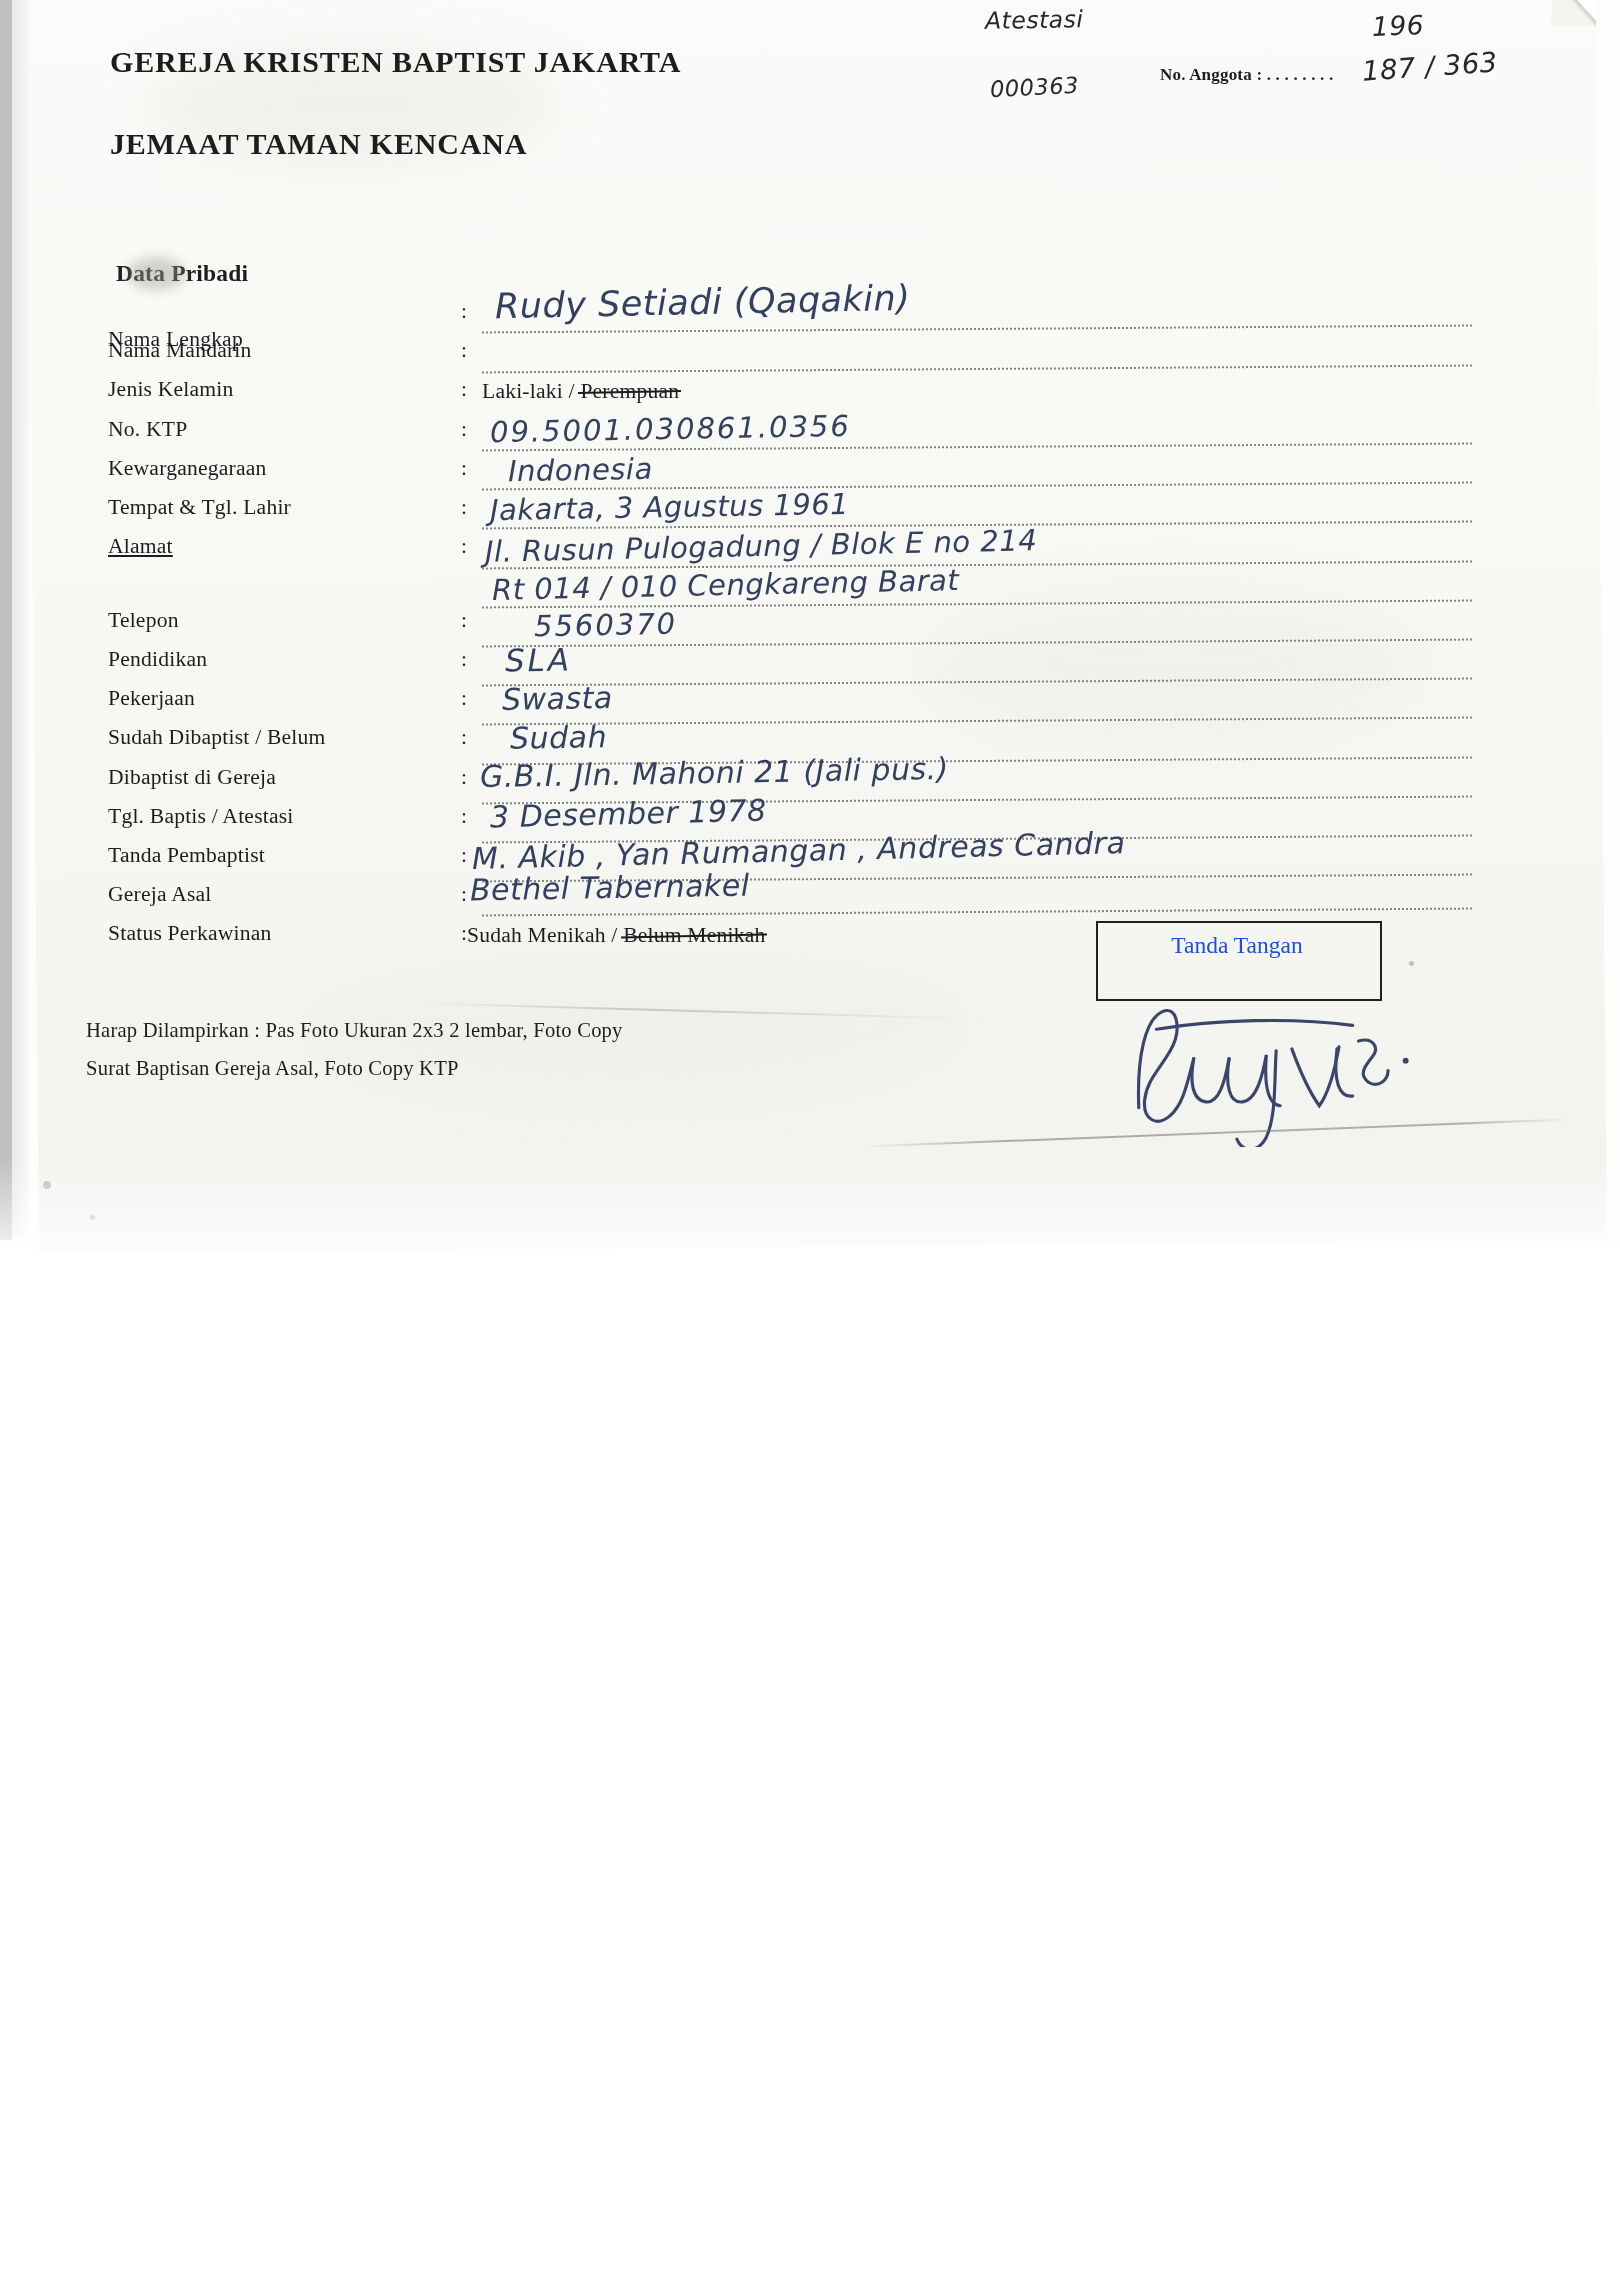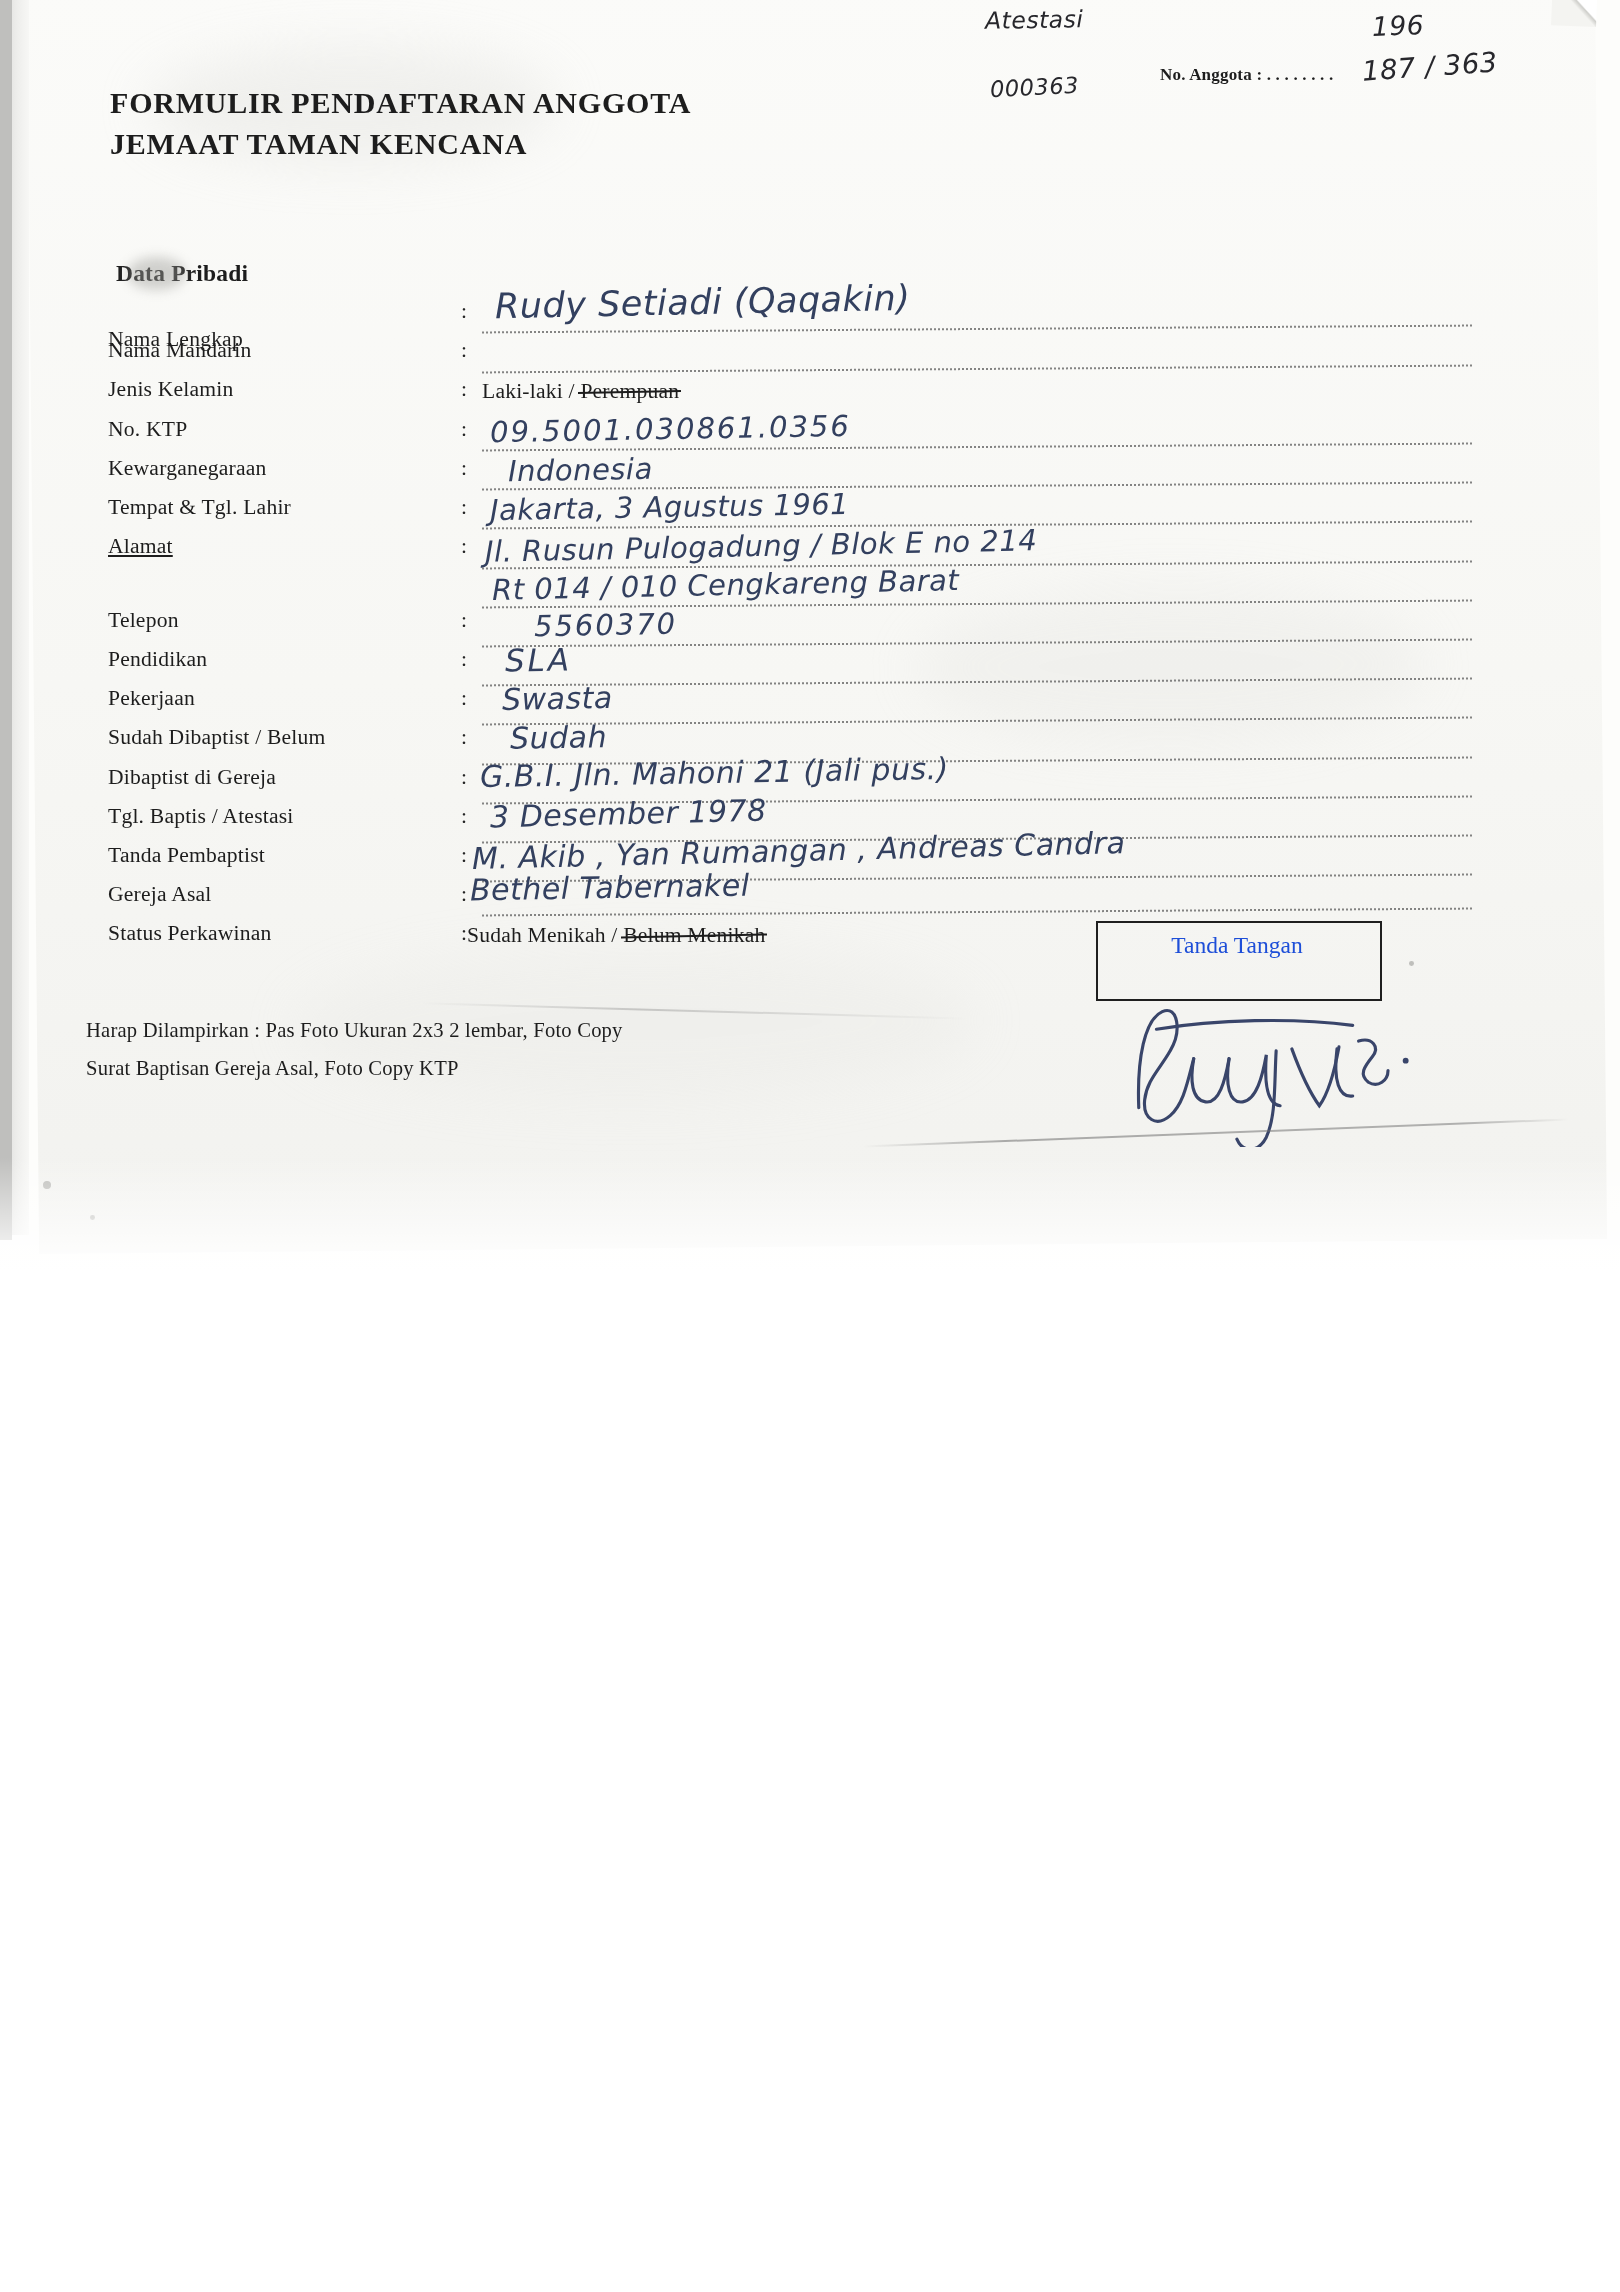--- a/index.html
+++ b/index.html
@@ -117,21 +117,21 @@
   <div id="paper">
     <div class="shade" style="left:118px;top:59px;width:412px;height:118px;background:#d8d8d4;"></div>
     <div class="shade" style="left:882px;top:608px;width:510px;height:157px;background:#dcdcd8;opacity:.22;"></div>
     <div class="shade" style="left:255px;top:961px;width:686px;height:157px;background:#e0e0dc;opacity:.2;"></div>
     <div id="fold"></div>
   </div>
 
   <div id="left-edge"></div>
   <div id="left-edge2"></div>
 
-  <div class="printed title" style="left:110px;top:86px;">FORMULIR PENDAFTARAN ANGGOTA</div>
+  <div class="printed title" style="left:110px;top:45px;">GEREJA KRISTEN BAPTIST JAKARTA</div>
   <div class="printed title" style="left:110px;top:127px;">JEMAAT TAMAN KENCANA</div>
 
   <div class="hand dark" style="left:985px;top:5.9px;font-size:23.5px;transform:rotate(-1deg);">Atestasi</div>
   <div class="hand dark" style="left:990px;top:74px;font-size:22.5px;transform:rotate(-3deg);">000363</div>
 
   <div class="printed" style="left:1160px;top:65px;font-size:17px;font-weight:700;">No. Anggota : . . . . . . . .</div>
   <div class="hand dark" style="left:1372px;top:9.8px;font-size:26.5px;transform:rotate(-2deg);">196</div>
   <div class="hand dark" style="left:1362px;top:51px;font-size:27.4px;transform:rotate(-4deg);">187 / 363</div>
 
   <div class="printed" style="left:116px;top:260px;font-size:23.5px;font-weight:700;">Data Pribadi</div>

